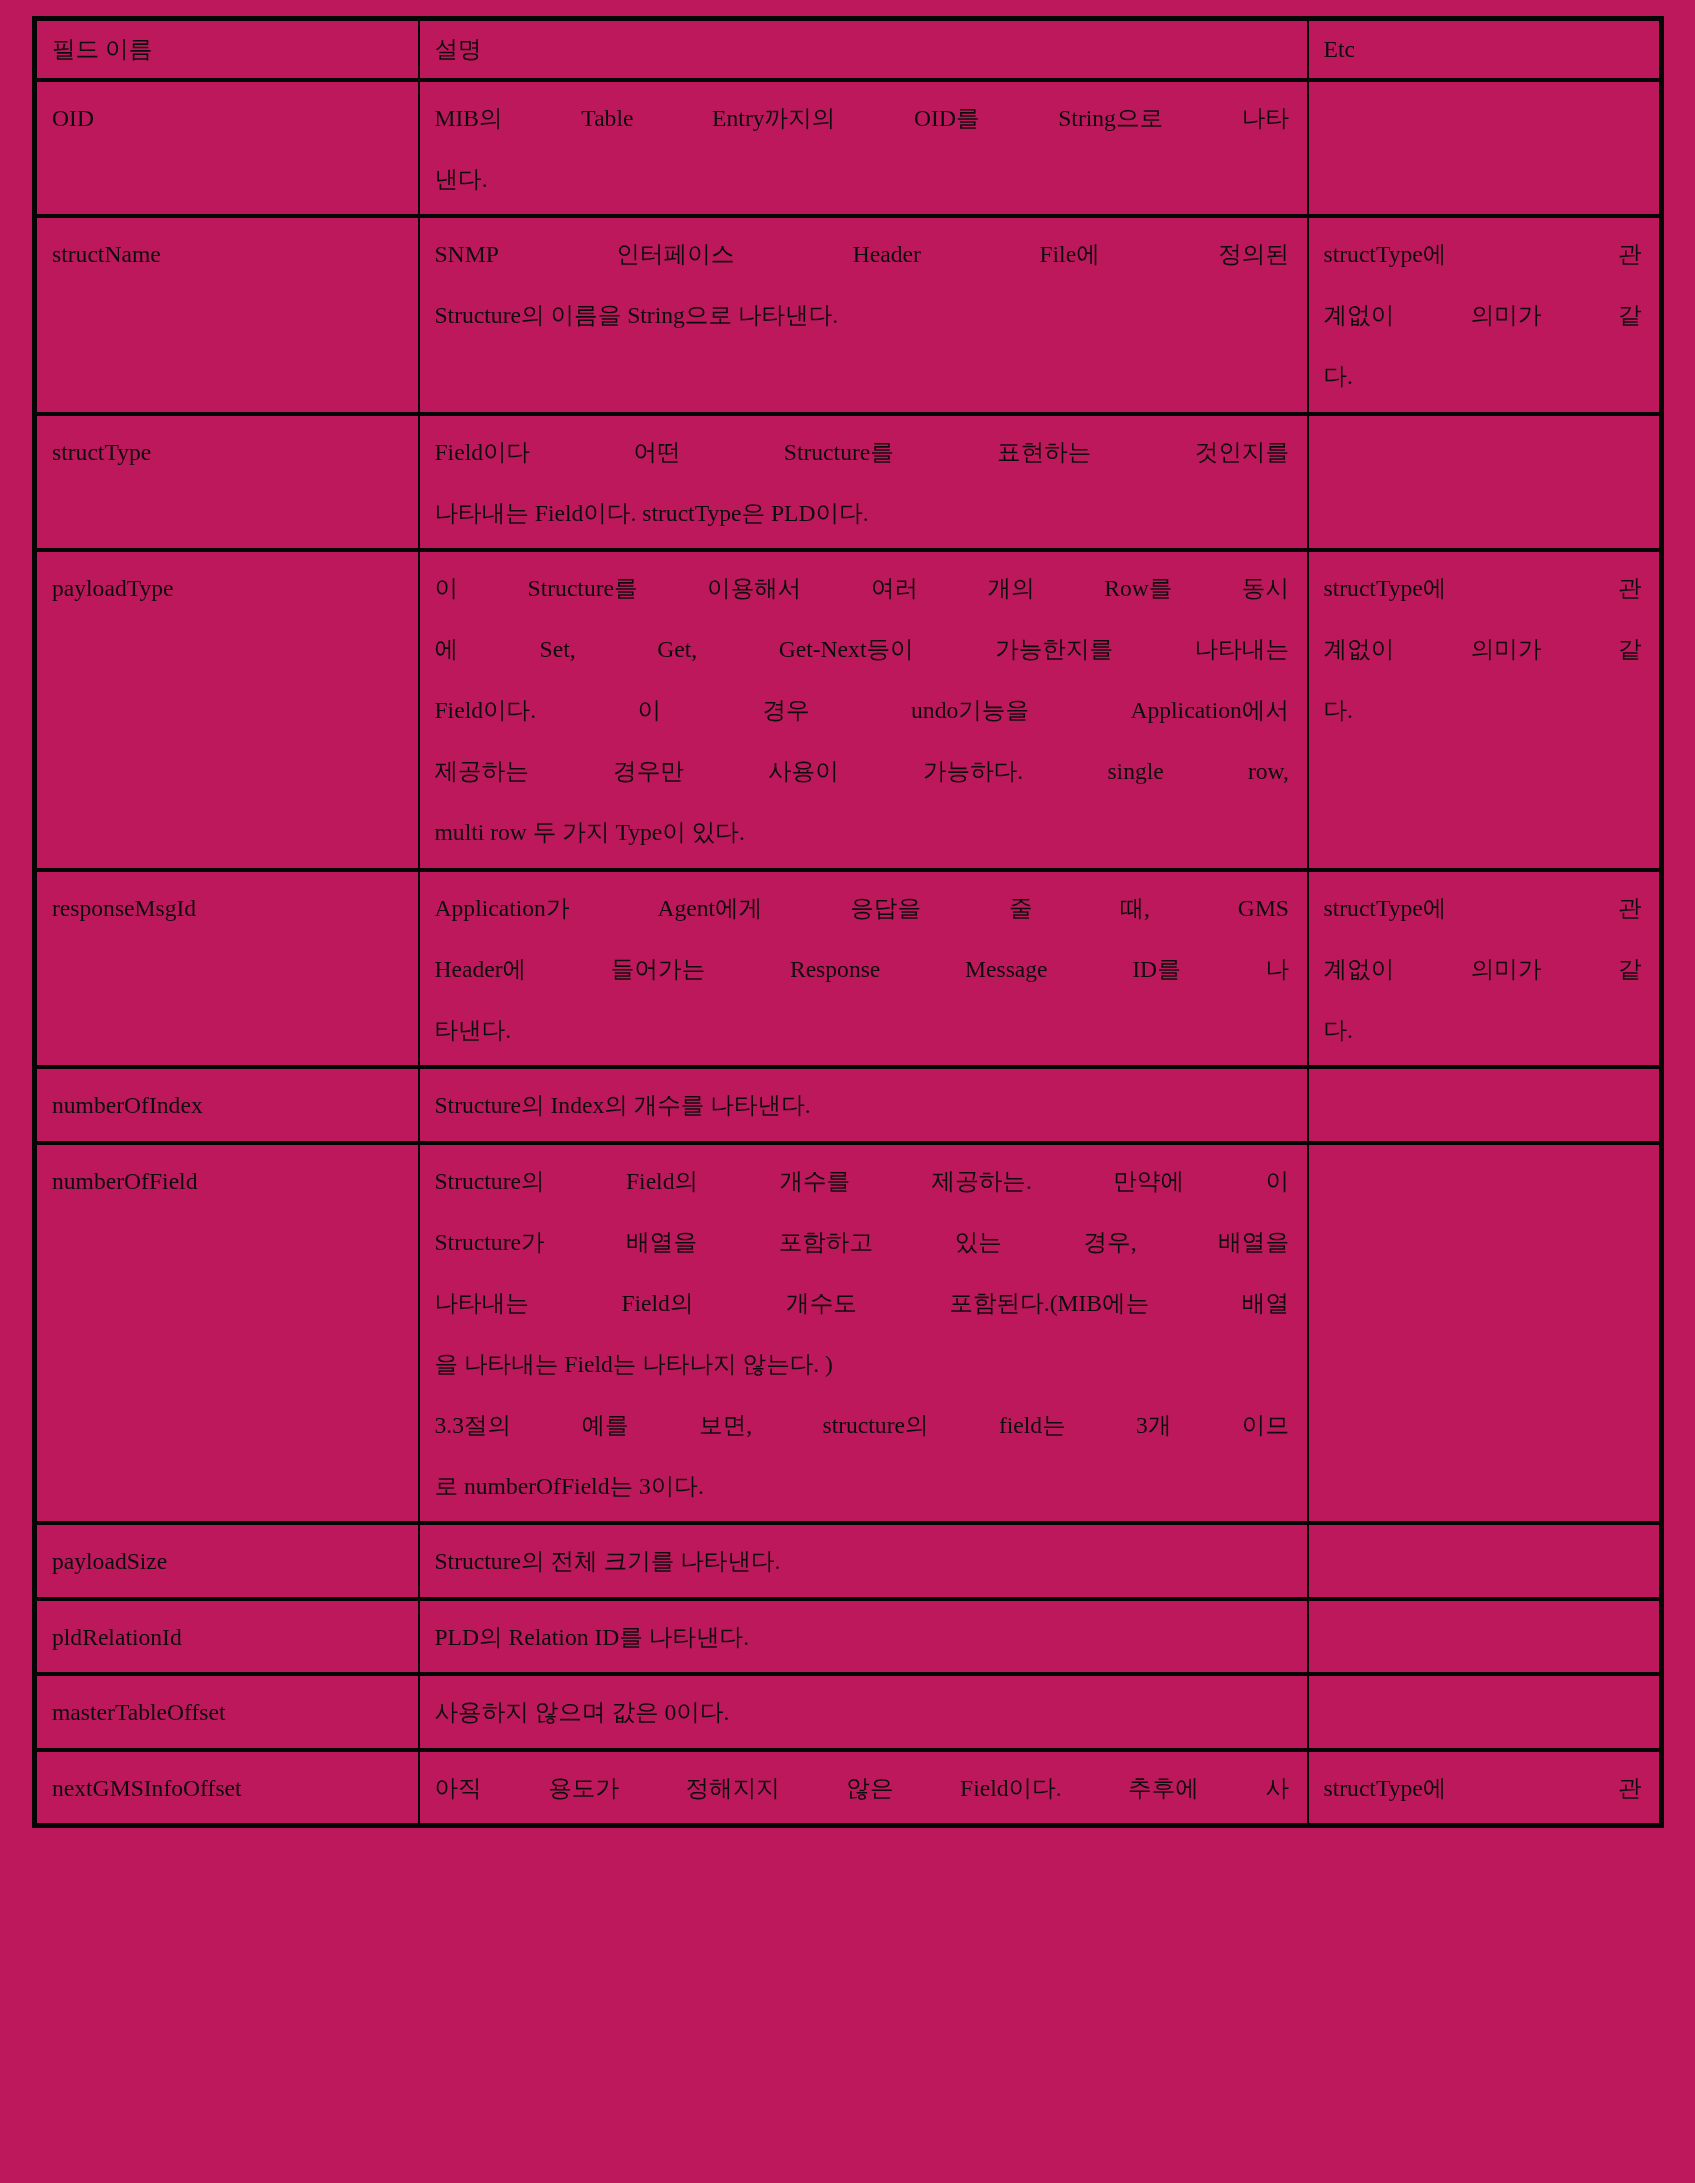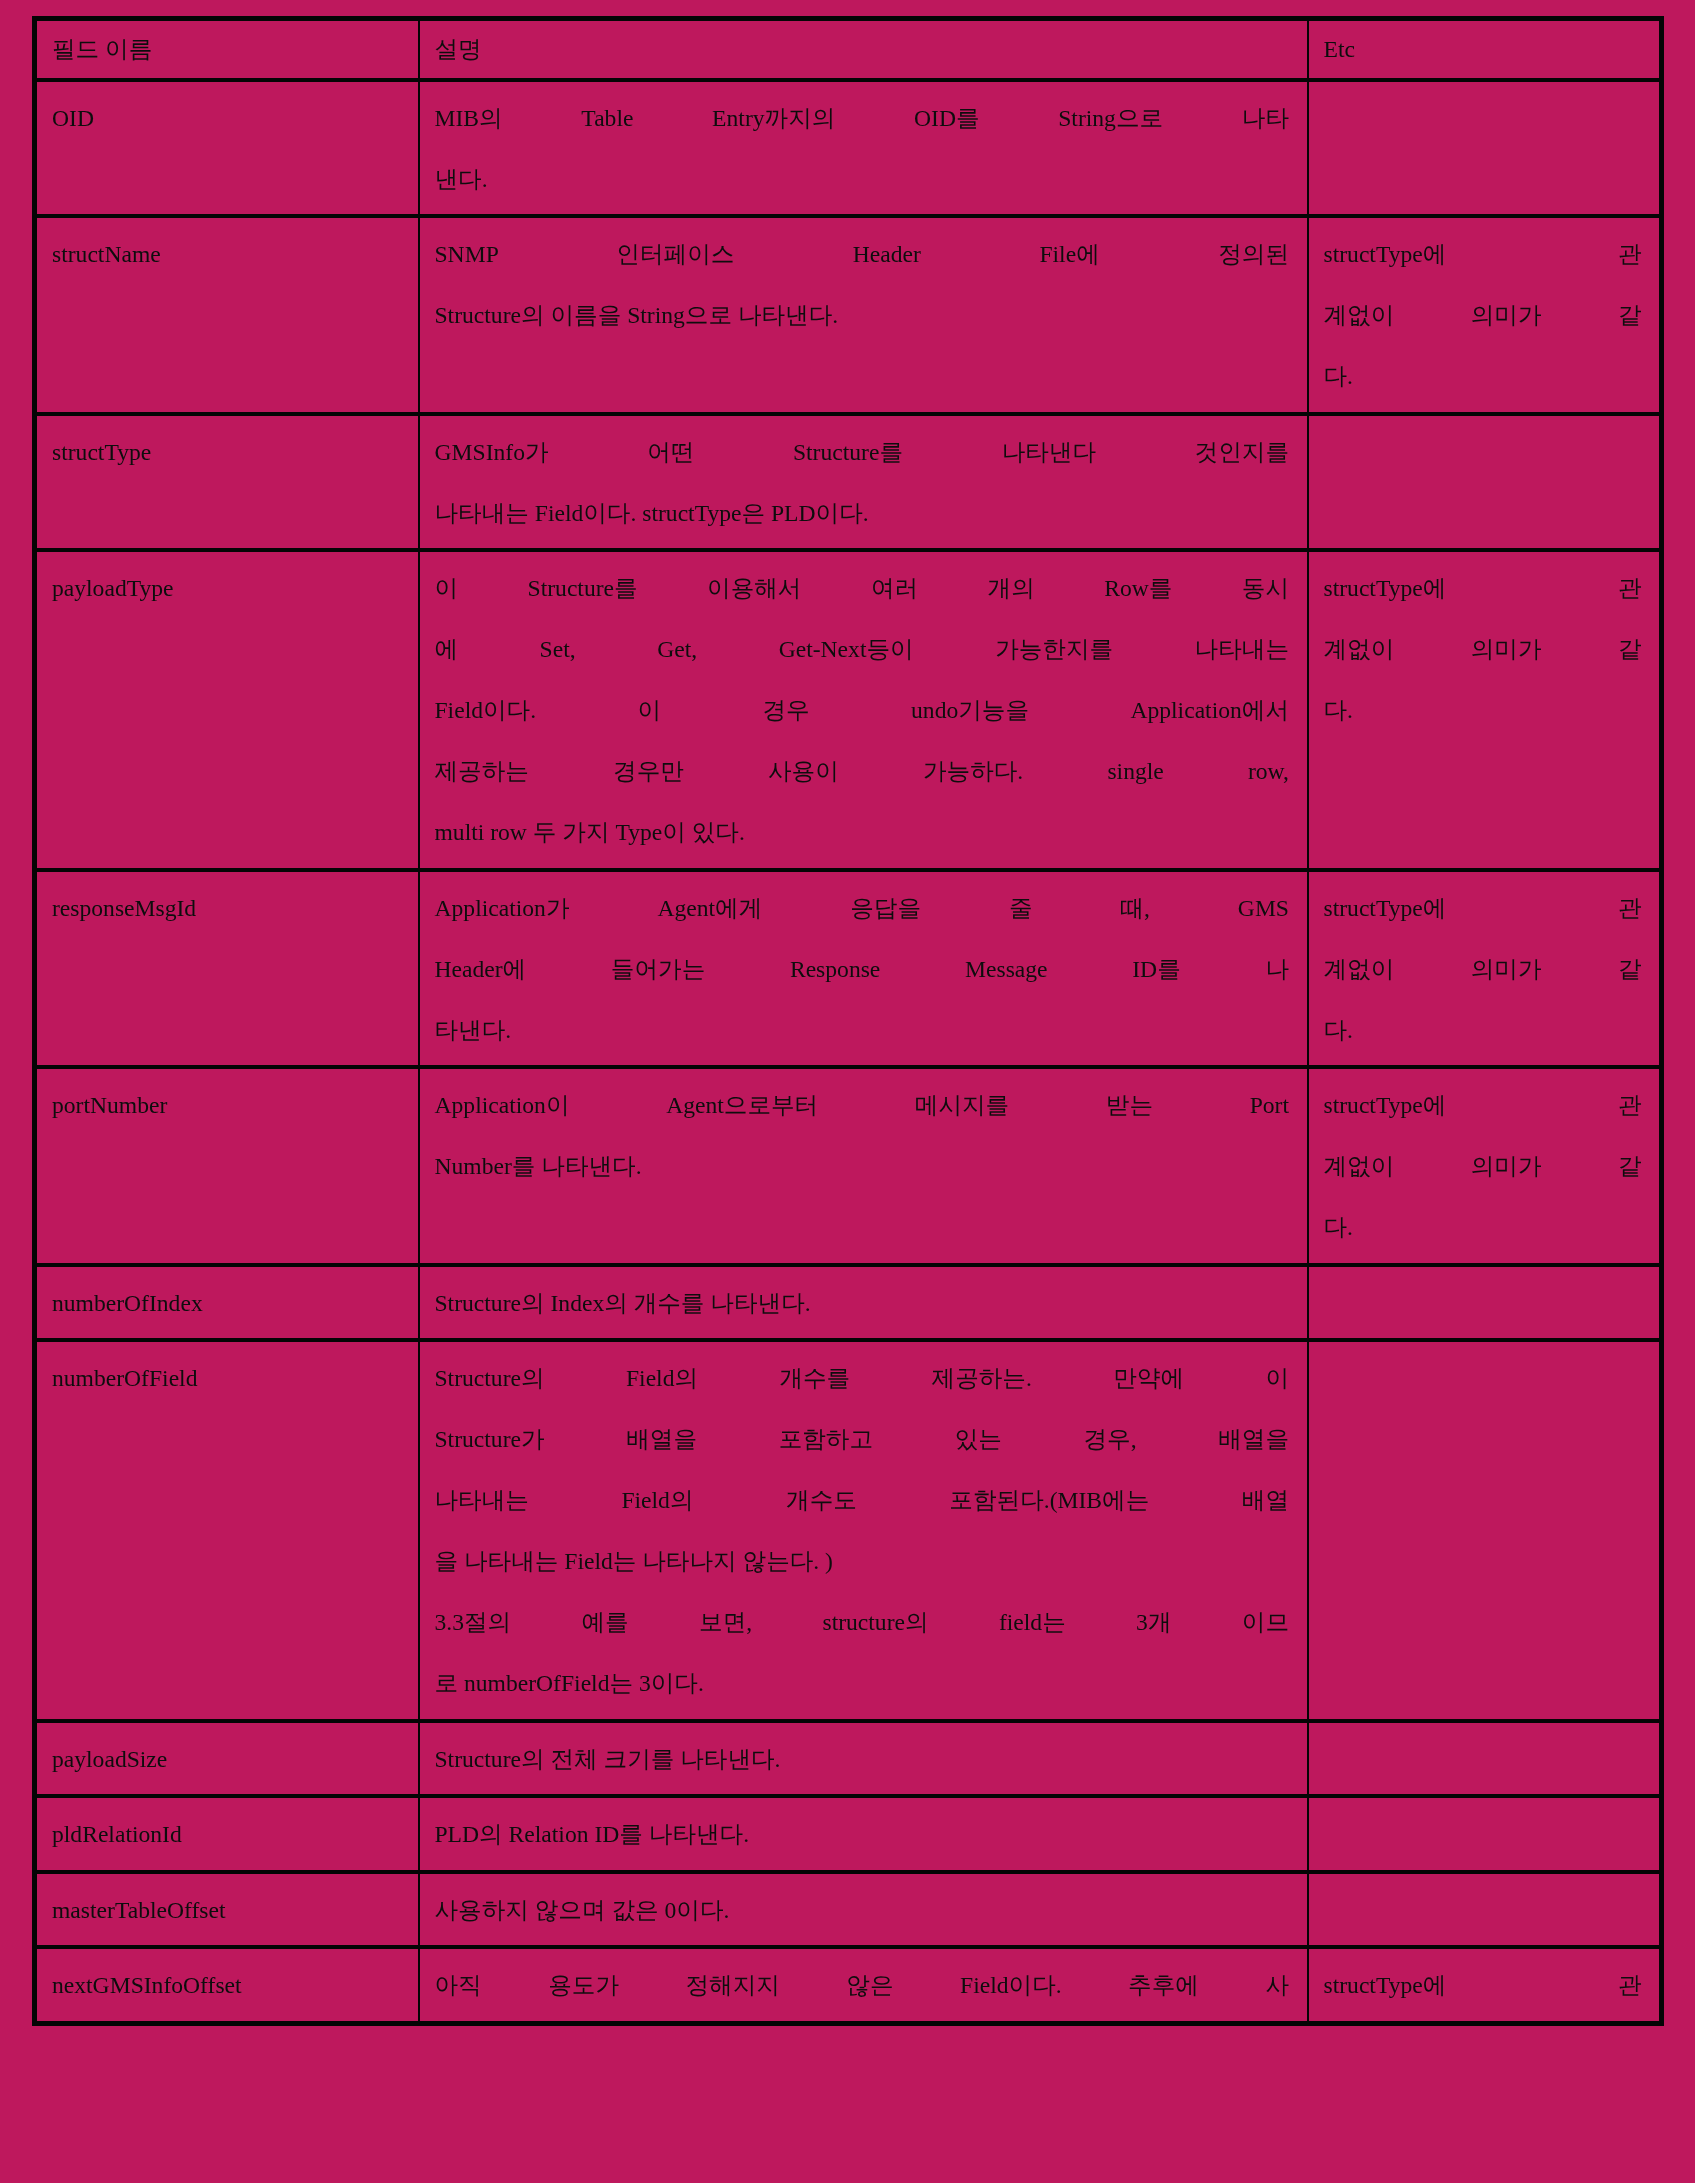--- a/index.html
+++ b/index.html
@@ -100,21 +100,21 @@
             <div class="line">structType에 관</div>
             <div class="line">계없이 의미가 같</div>
             <div class="line flush">다.</div>
           </td>
         </tr>
         <tr>
           <td class="field-name-cell">
             <div class="line flush">structType</div>
           </td>
           <td class="description-cell">
-            <div class="line">GMSInfo가 어떤 Structure를 나타낸다 것인지를</div>
+            <div class="line">Field이다 어떤 Structure를 표현하는 것인지를</div>
             <div class="line flush">나타내는 Field이다. structType은 PLD이다.</div>
           </td>
           <td class="etc-cell"></td>
         </tr>
         <tr>
           <td class="field-name-cell">
             <div class="line flush">payloadType</div>
           </td>
           <td class="description-cell">
             <div class="line">이 Structure를 이용해서 여러 개의 Row를 동시</div>
@@ -130,34 +130,20 @@
           </td>
         </tr>
         <tr>
           <td class="field-name-cell">
             <div class="line flush">responseMsgId</div>
           </td>
           <td class="description-cell">
             <div class="line">Application가 Agent에게 응답을 줄 때, GMS</div>
             <div class="line">Header에 들어가는 Response Message ID를 나</div>
             <div class="line flush">타낸다.</div>
-          </td>
-          <td class="etc-cell">
-            <div class="line">structType에 관</div>
-            <div class="line">계없이 의미가 같</div>
-            <div class="line flush">다.</div>
-          </td>
-        </tr>
-        <tr>
-          <td class="field-name-cell">
-            <div class="line flush">portNumber</div>
-          </td>
-          <td class="description-cell">
-            <div class="line">Application이 Agent으로부터 메시지를 받는 Port</div>
-            <div class="line flush">Number를 나타낸다.</div>
           </td>
           <td class="etc-cell">
             <div class="line">structType에 관</div>
             <div class="line">계없이 의미가 같</div>
             <div class="line flush">다.</div>
           </td>
         </tr>
         <tr>
           <td class="field-name-cell">
             <div class="line flush">numberOfIndex</div>

